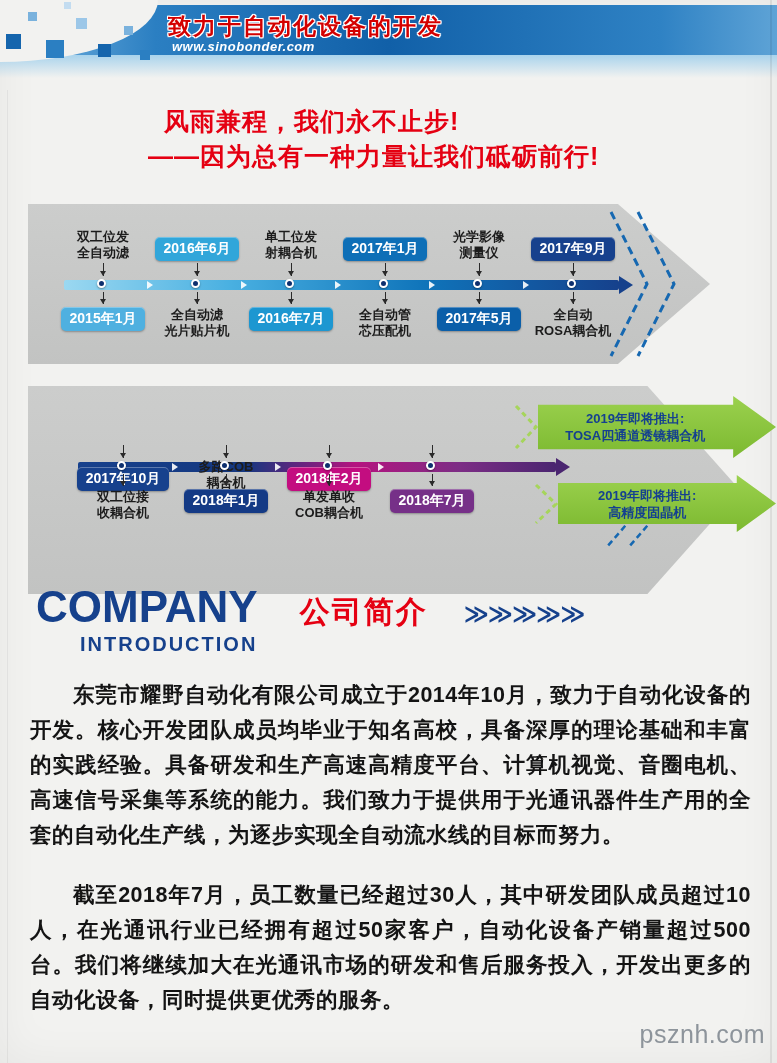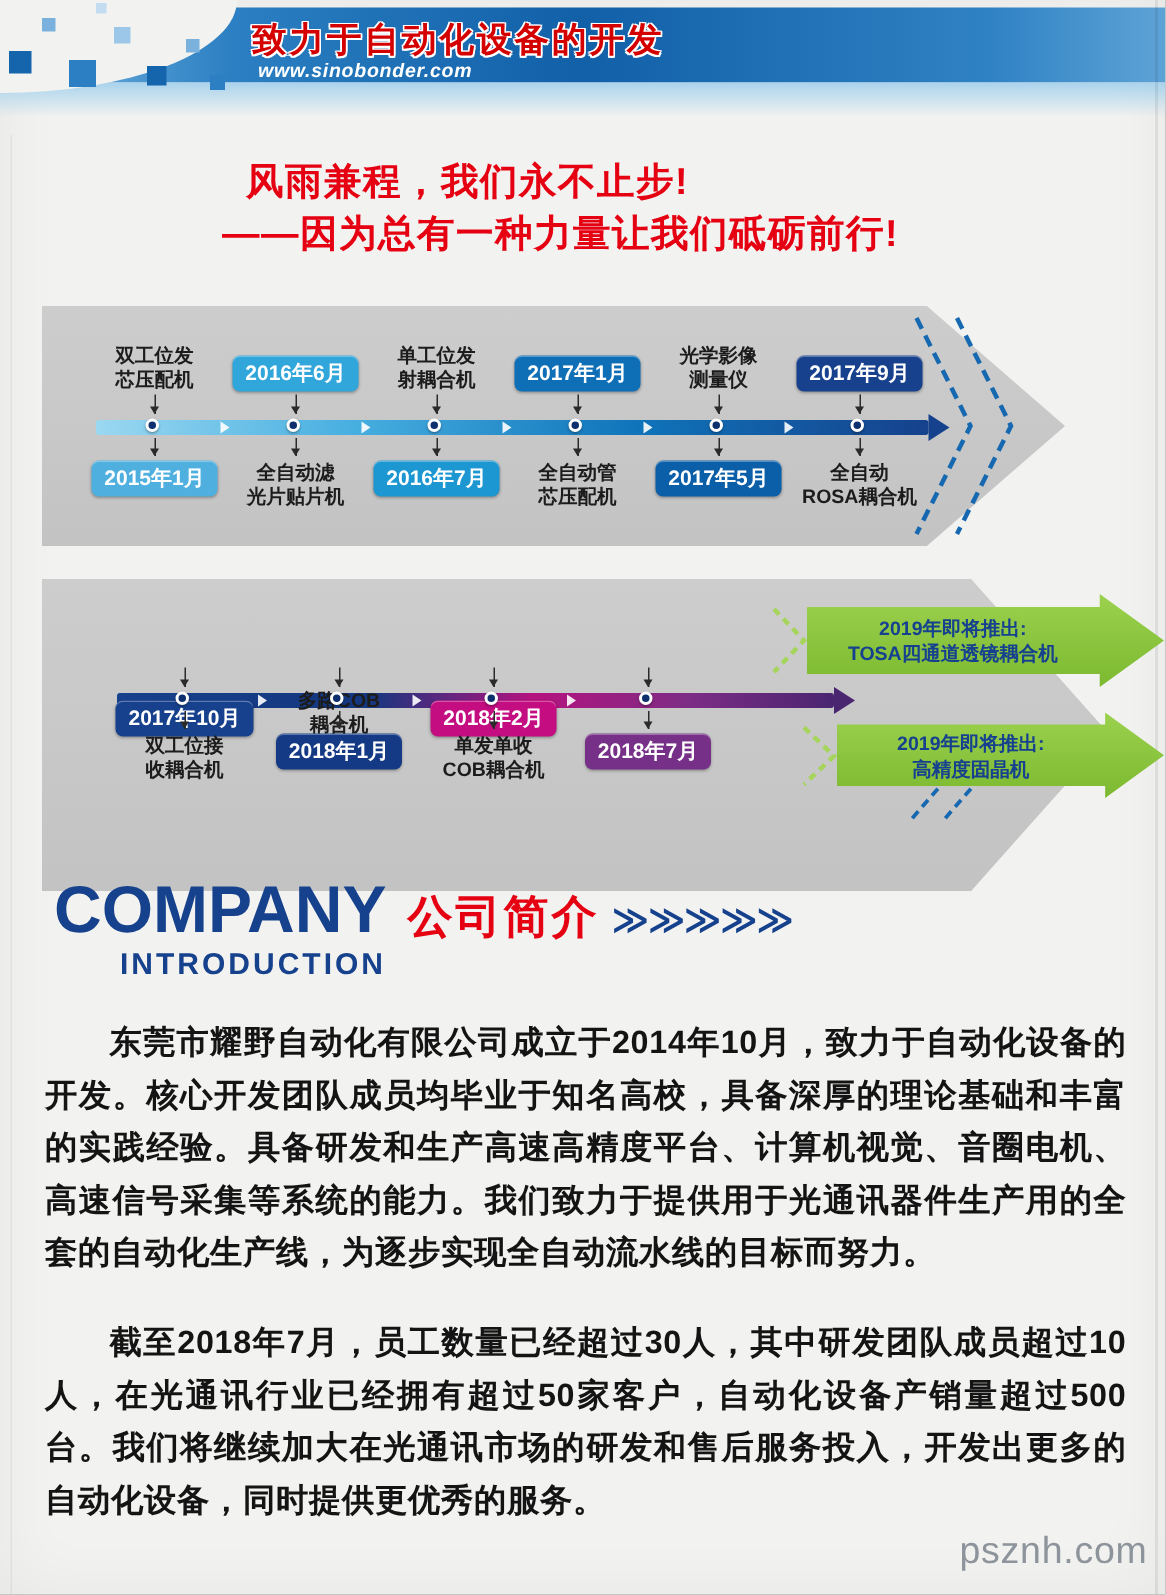--- a/index.html
+++ b/index.html
@@ -73,21 +73,21 @@
   .dash-tail { position:absolute; left:0; top:8px; }
   .green-arrow { position:absolute; left:24px; right:0; top:0; bottom:0;
     background:linear-gradient(180deg,#9bd14e,#7cb930);
     clip-path:polygon(0 14%,82% 14%,82% 0,100% 50%,82% 100%,82% 86%,0 86%); }
   .up-text { position:absolute; left:4px; right:20%; top:0; bottom:0;
     display:flex; flex-direction:column; justify-content:center; align-items:center;
     color:#15418f; font-weight:bold; font-size:13px; line-height:17px; white-space:nowrap; }
 
   
   .company-head { position:absolute; left:36px; top:582px; }
-  .c-row { display:flex; align-items:baseline; }
+  .c-row { display:flex; align-items:baseline;gap:28px; }
   .c-en { font-size:44px; font-weight:800; color:#16418c; letter-spacing:0; }
   .c-cn { font-size:30px; font-weight:800; color:#e50012; margin-left:14px; letter-spacing:2px; }
   .c-chev { font-size:24px; font-weight:bold; color:#16418c; margin-left:8px; letter-spacing:-1px; }
   .c-sub { margin-left:44px; margin-top:0px; font-size:20px; font-weight:bold; color:#16418c; letter-spacing:2px; }
 
   
   .intro { position:absolute; left:30px; right:26px; top:678px; }
   .intro p { margin:0 0 25px; font-size:21.5px; font-weight:bold; color:#141414;
     line-height:35px; text-align:justify; text-indent:2em; letter-spacing:0.5px; }
 
@@ -124,21 +124,21 @@
         <i class="tl-tip"></i>
         <i class="chev" style="left: 83px;"></i>
         <i class="chev" style="left: 177px;"></i>
         <i class="chev" style="left: 271px;"></i>
         <i class="chev" style="left: 365px;"></i>
         <i class="chev" style="left: 459px;"></i>
       </div>
   <div class="milestone" style="left: 15px;">
         <div class="m-top">
           <div class="m-label">双工位发
-芯压配机</div>
+全自动滤</div>
         </div>
         <i class="conn conn-top"></i>
         <i class="dot"></i>
         <i class="conn conn-bot"></i>
         <div class="m-bot"><span class="badge" style="background: rgb(79, 176, 224);">2015年1月</span></div>
       </div>
       <div class="milestone" style="left: 109px;">
         <div class="m-top"><span class="badge" style="background: rgb(49, 166, 218); margin-top: 24px;">2016年6月</span></div>
         <i class="conn conn-top"></i>
         <i class="dot"></i>

